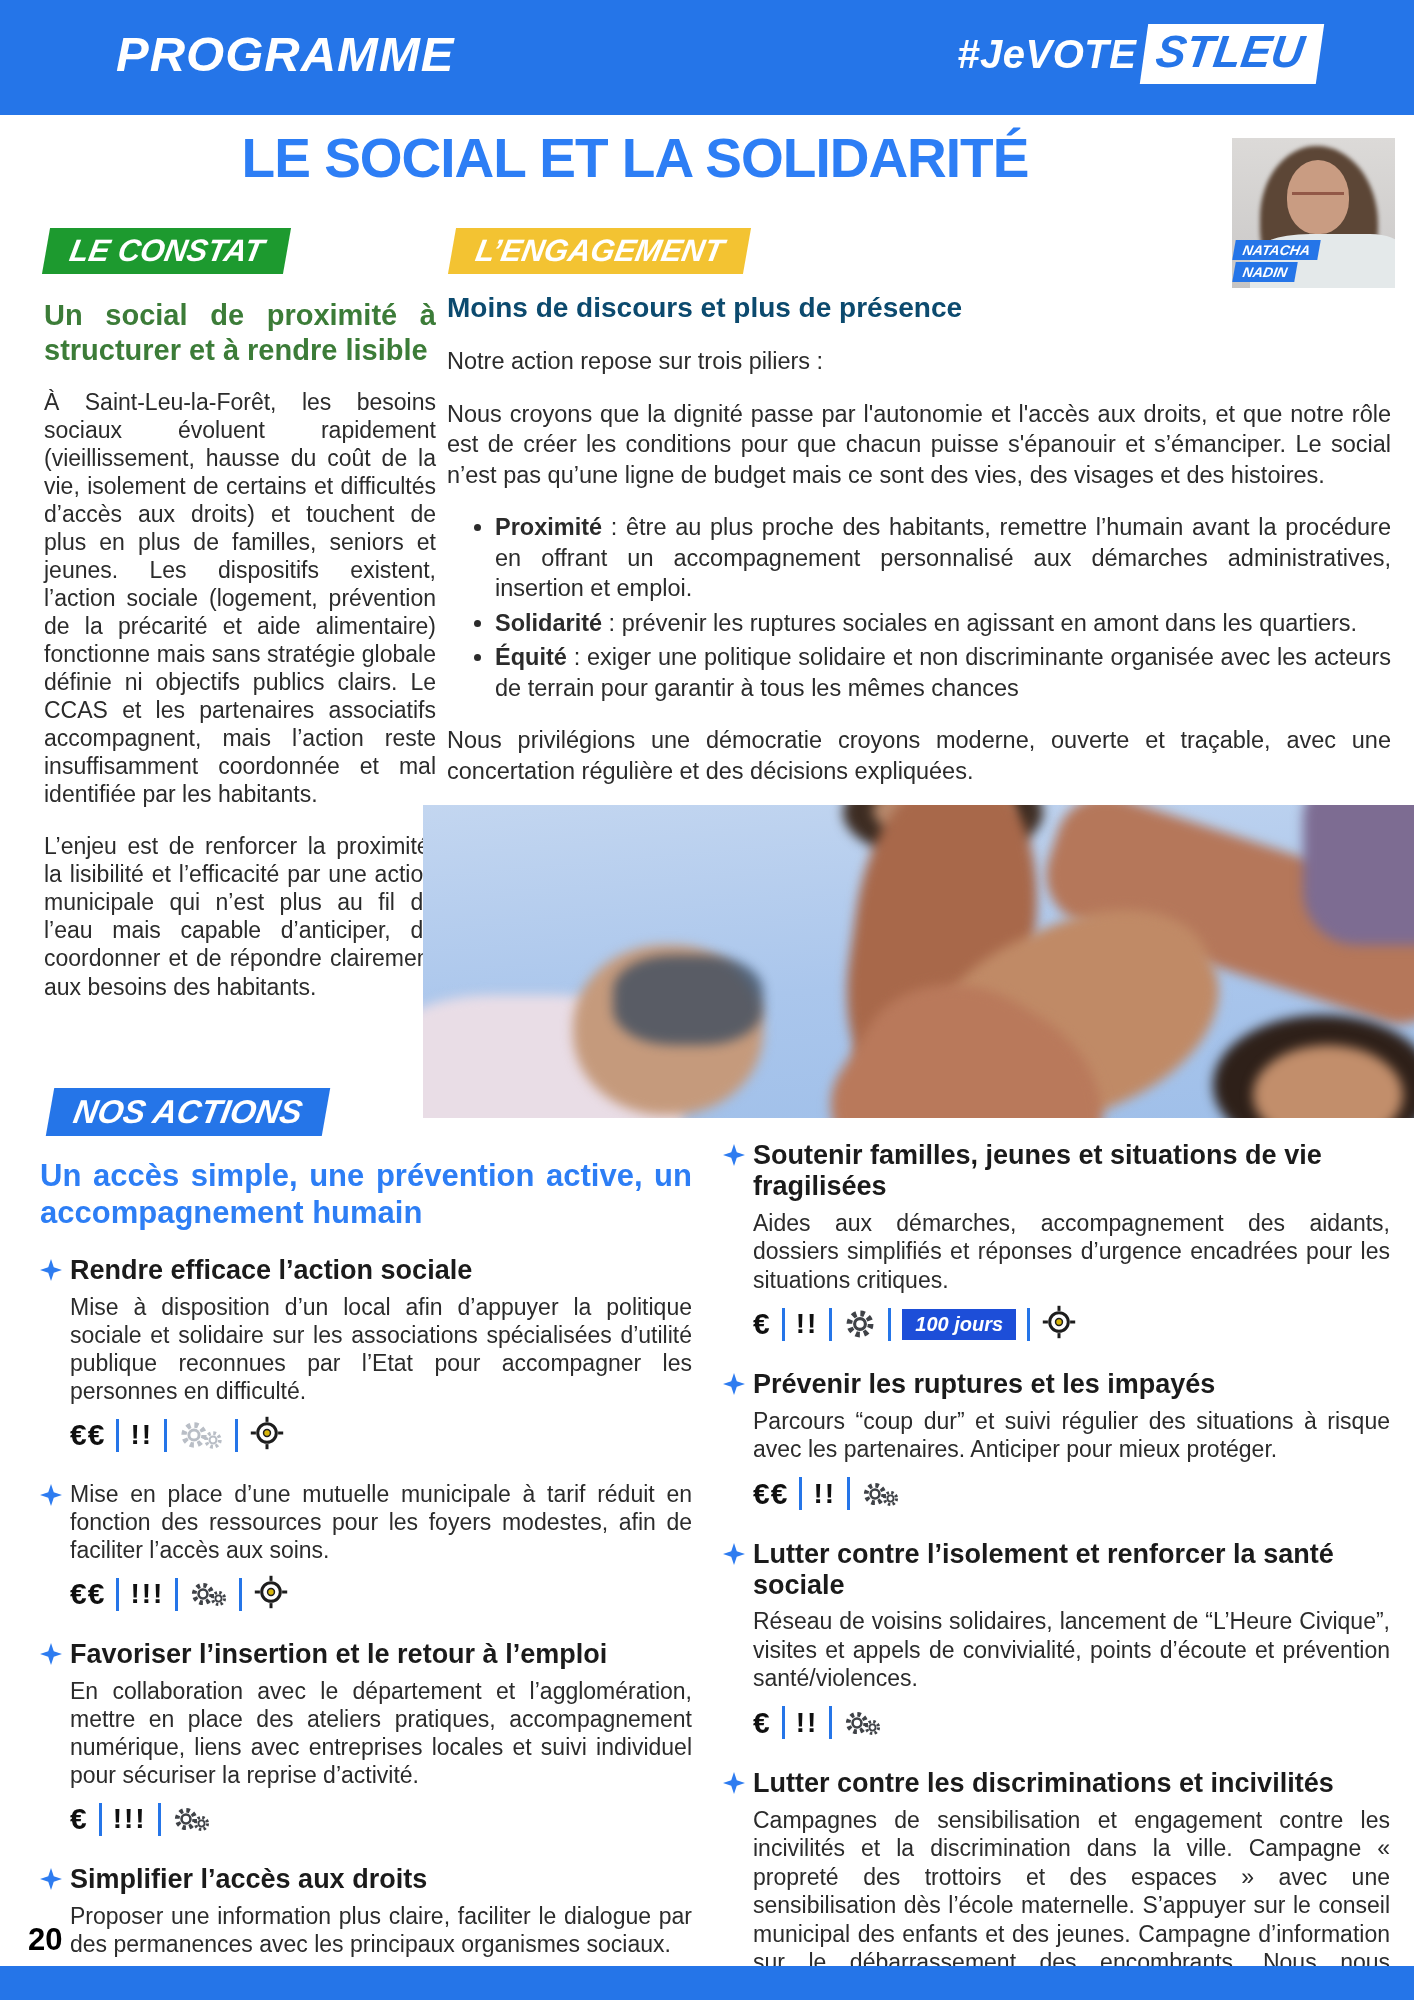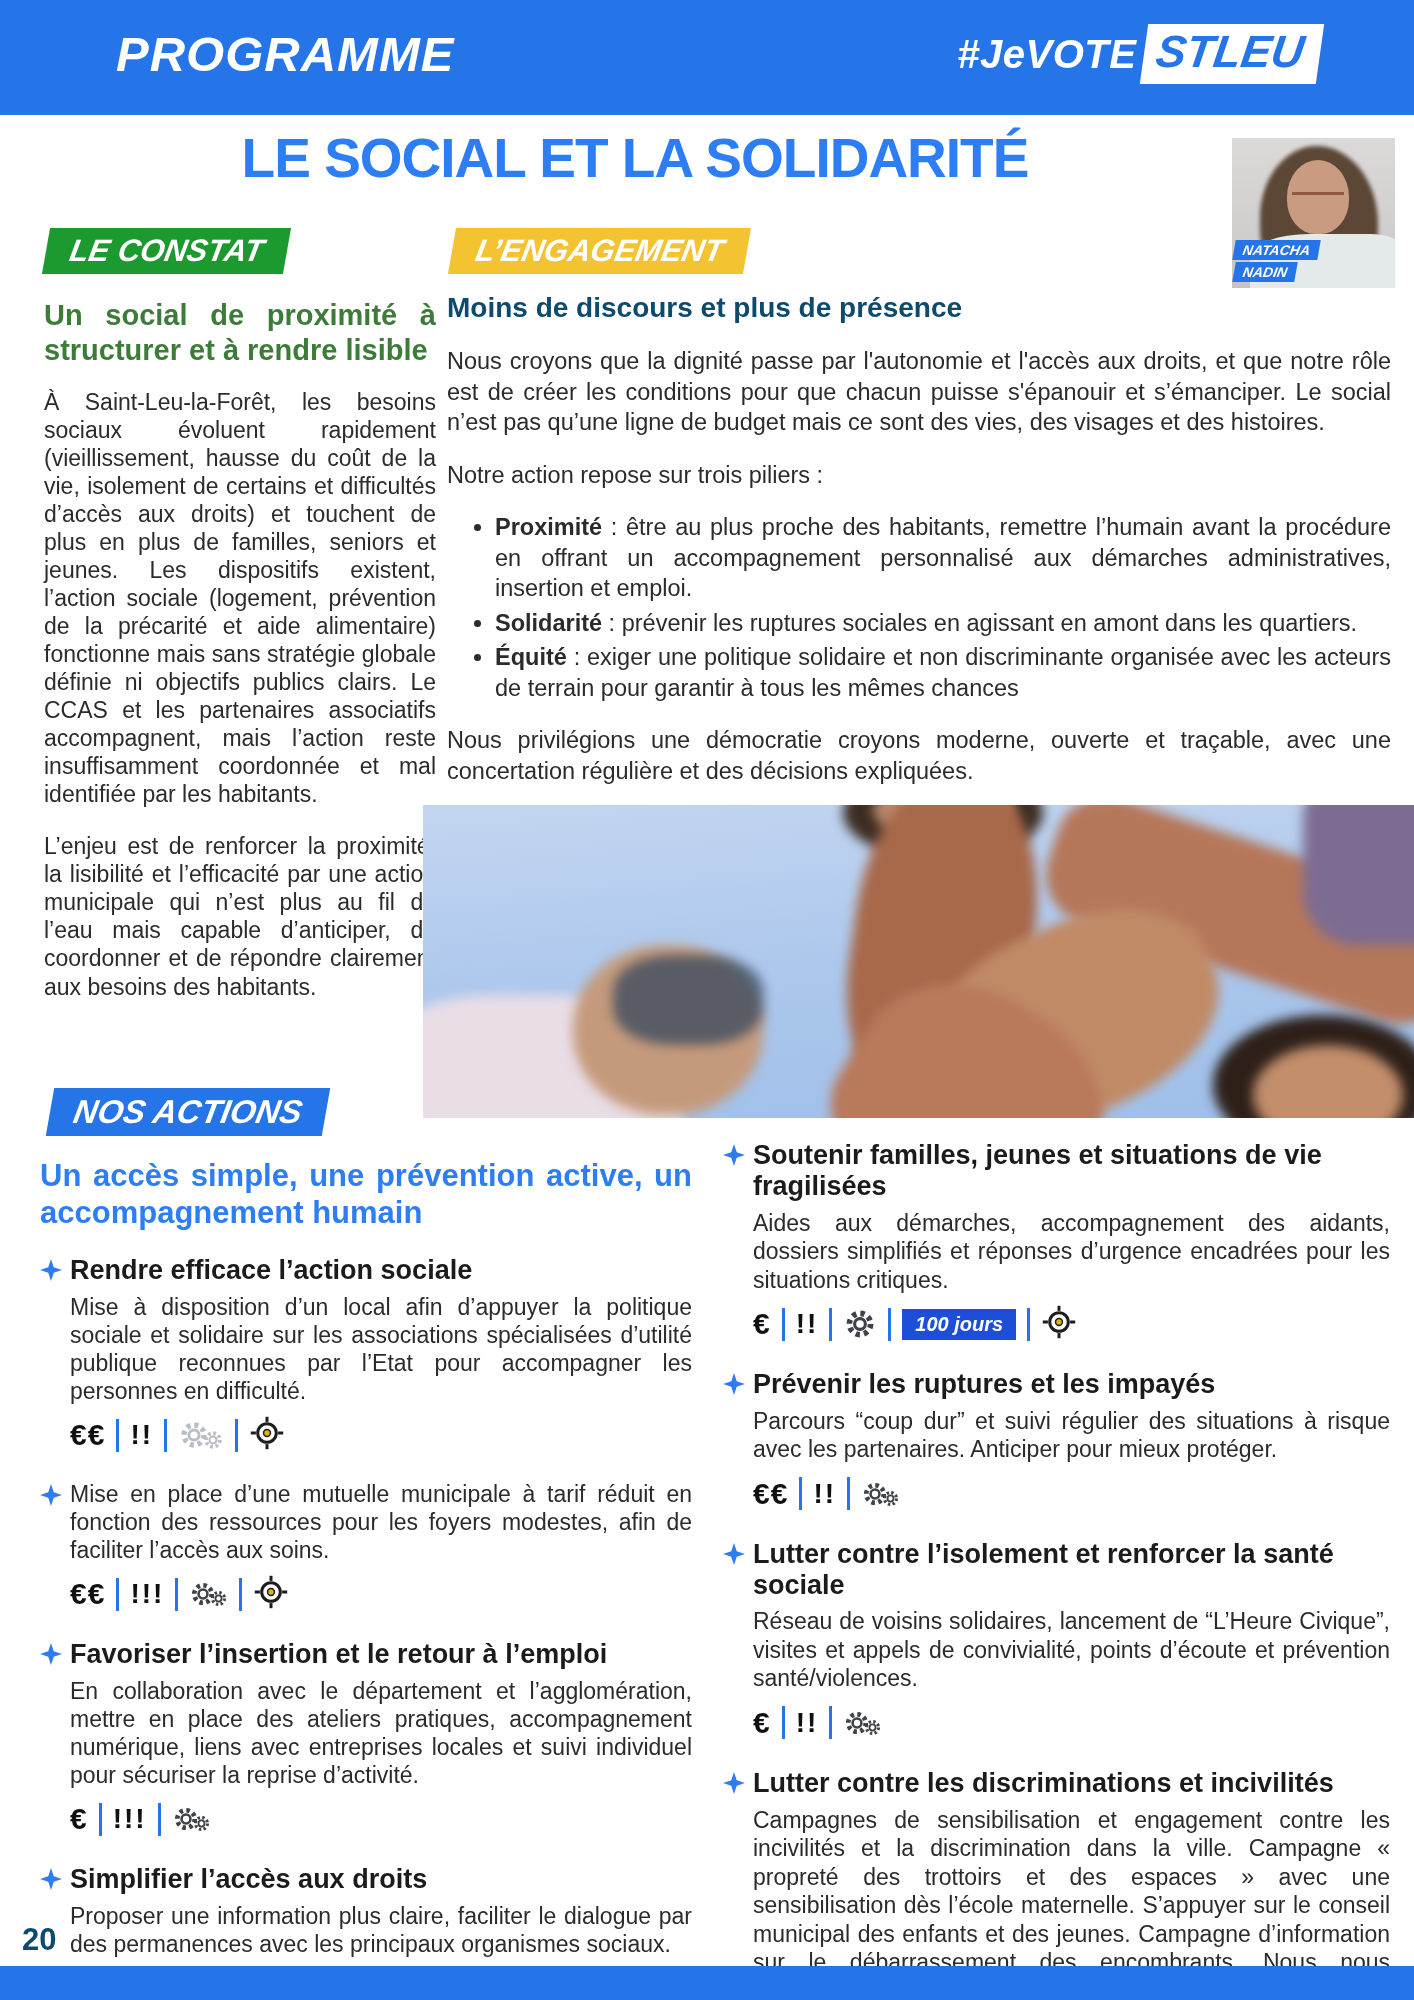--- a/index.html
+++ b/index.html
@@ -82,21 +82,21 @@
 
   .icons{display:flex;align-items:center;gap:11px;height:42px;}
   .cost{font-size:30px;font-weight:600;color:#101010;letter-spacing:1px;}
   .urgency{font-size:28px;font-weight:800;color:#101010;letter-spacing:2px;}
   .sep{width:3px;height:33px;background:#2575e8;}
   .jours{background:#1d4ed8;color:#fff;font-style:italic;font-weight:800;font-size:20px;padding:4px 13px;}
   .gears{display:flex;align-items:flex-end;}
   .gears svg + svg{margin-left:-8px;}
 
   
-  .page-num{position:absolute;left:22px;top:1922px;color:#0c4a6e;font-size:31px;font-weight:800;}
+  .page-num{position:absolute;left:28px;top:1922px;color:#000000;font-size:31px;font-weight:800;}
   .bottom-bar{position:absolute;left:0;top:1966px;width:1414px;height:34px;background:#2575e8;}
 </style>
 </head>
 <body>
 
 <div class="page">
 
   <div class="band">
     <div class="programme">PROGRAMME</div>
     <div class="logo">
@@ -122,22 +122,22 @@
   <div class="ribbon ribbon-yellow">L’ENGAGEMENT</div>
 
   <div class="constat-col">
     <h3 class="constat-h">Un social de proximité à structurer et à rendre lisible</h3>
     <p>À Saint-Leu-la-Forêt, les besoins sociaux évoluent rapidement (vieillissement, hausse du coût de la vie, isolement de certains et difficultés d’accès aux droits) et touchent de plus en plus de familles, seniors et jeunes. Les dispositifs existent, l’action sociale (logement, prévention de la précarité et aide alimentaire) fonctionne mais sans stratégie globale définie ni objectifs publics clairs. Le CCAS et les partenaires associatifs accompagnent, mais l’action reste insuffisamment coordonnée et mal identifiée par les habitants.</p>
     <p>L’enjeu est de renforcer la proximité, la lisibilité et l’efficacité par une action municipale qui n’est plus au fil de l’eau mais capable d’anticiper, de coordonner et de répondre clairement aux besoins des habitants.</p>
   </div>
 
   <div class="eng-col">
     <h3 class="eng-h">Moins de discours et plus de présence</h3>
+    <p>Notre action repose sur trois piliers :</p>
     <p>Nous croyons que la dignité passe par l'autonomie et l'accès aux droits, et que notre rôle est de créer les conditions pour que chacun puisse s'épanouir et s’émanciper. Le social n’est pas qu’une ligne de budget mais ce sont des vies, des visages et des histoires.</p>
-    <p>Notre action repose sur trois piliers :</p>
     <ul class="pillars">
       <li><b>Proximité</b><span> : être au plus proche des habitants, remettre l’humain avant la procédure en offrant un accompagnement personnalisé aux démarches administratives, insertion et emploi.</span></li>
       <li><b>Solidarité</b><span> : prévenir les ruptures sociales en agissant en amont dans les quartiers.</span></li>
       <li><b>Équité</b><span> : exiger une politique solidaire et non discriminante organisée avec les acteurs de terrain pour garantir à tous les mêmes chances</span></li>
     </ul>
     <p>Nous privilégions une démocratie croyons moderne, ouverte et traçable, avec une concertation régulière et des décisions expliquées.</p>
     <p>Enfin, nous croyons à une ville qui rassemble : une équipe qui écoute, coopère et défend fermement les intérêts de ses habitants avec méthode, respect et ambition réaliste.</p>
   </div>
 
   <div class="photo">

